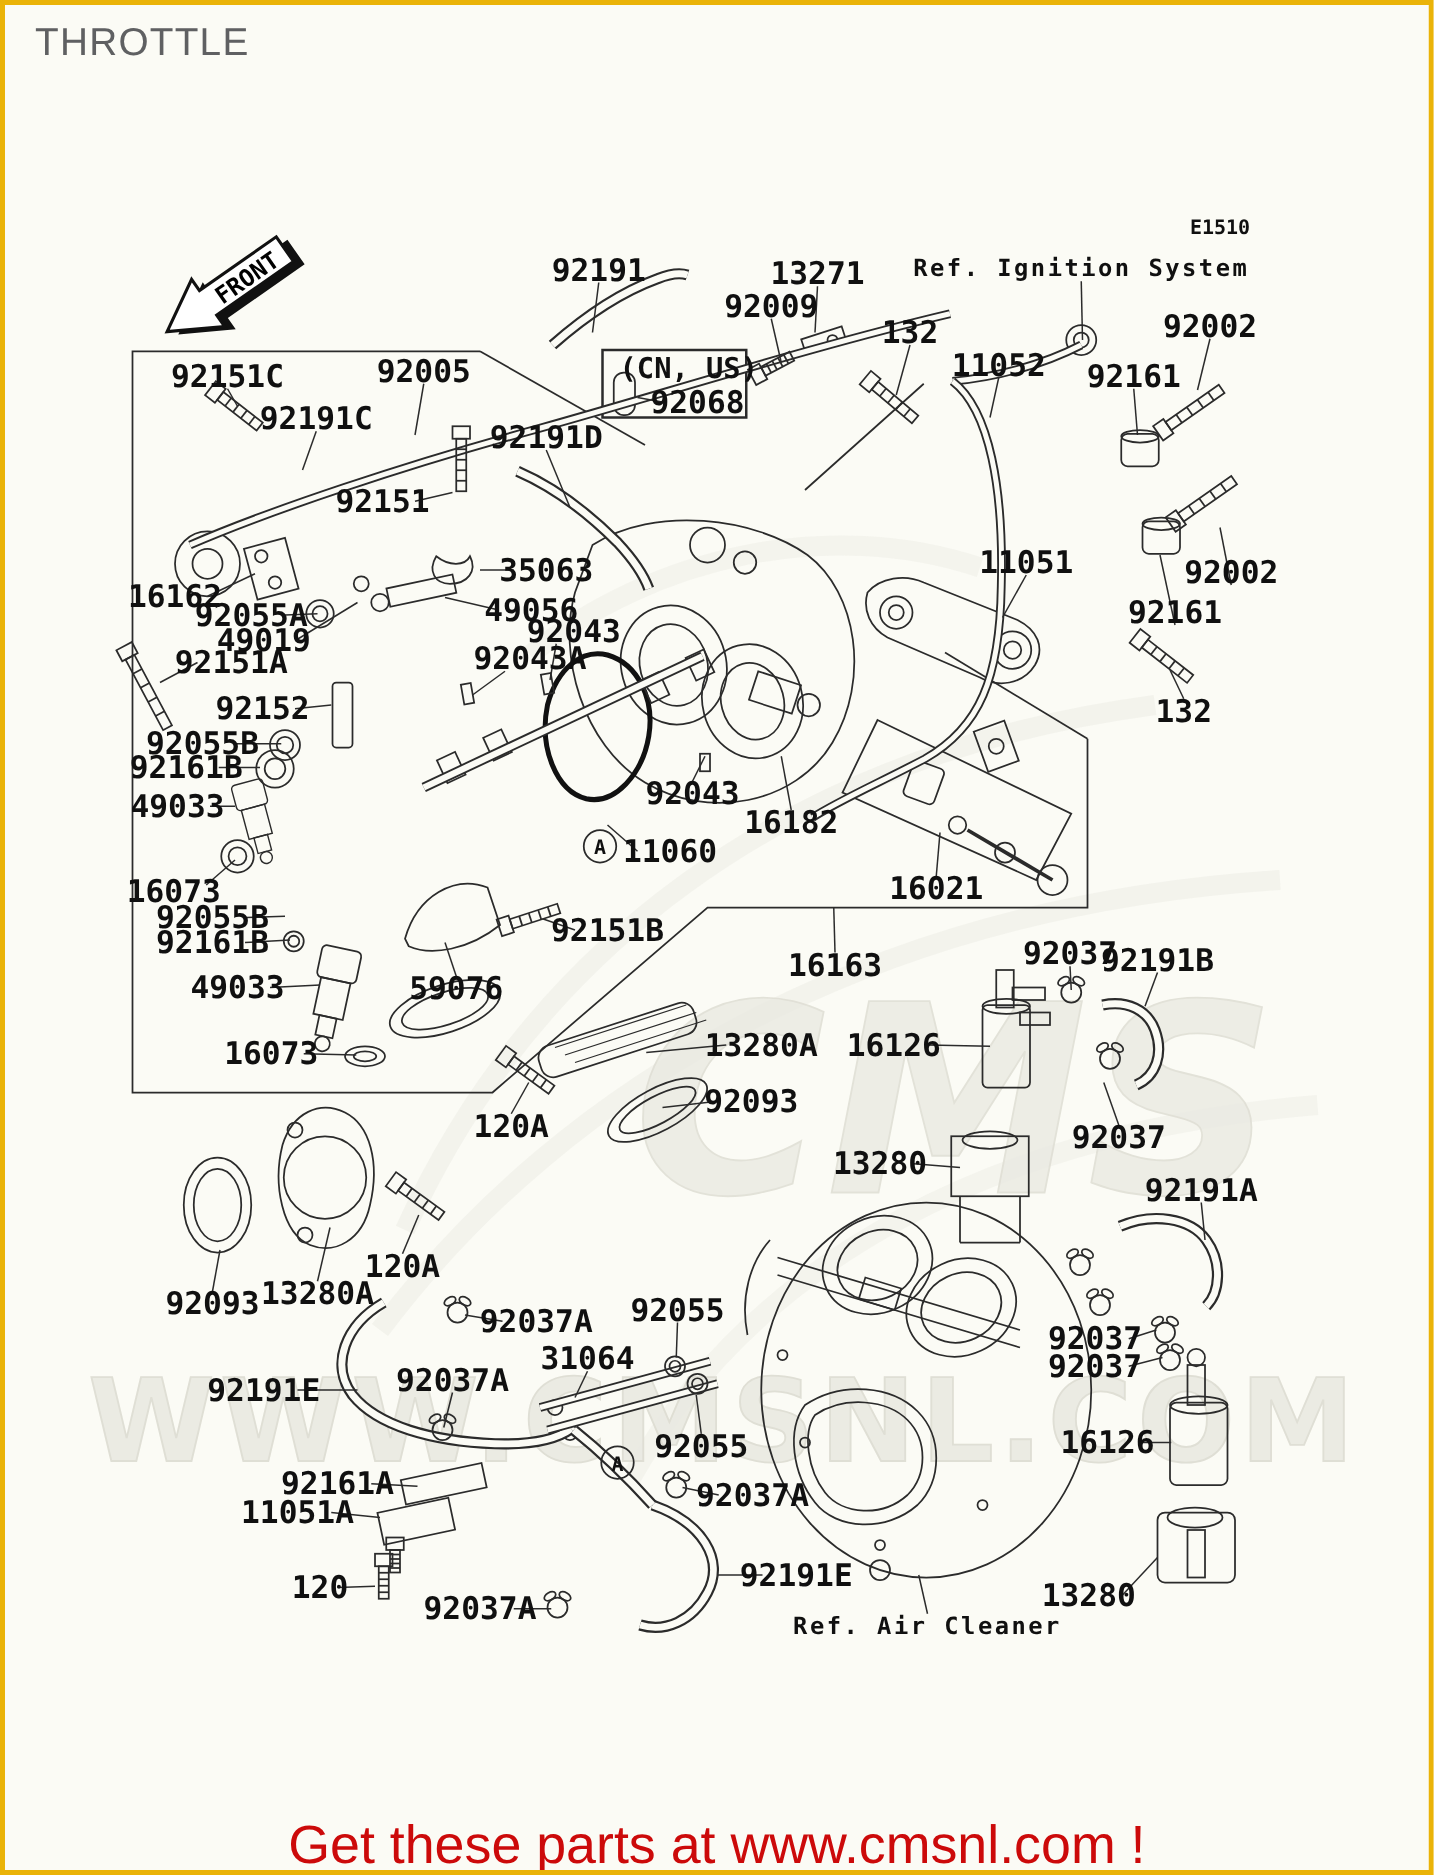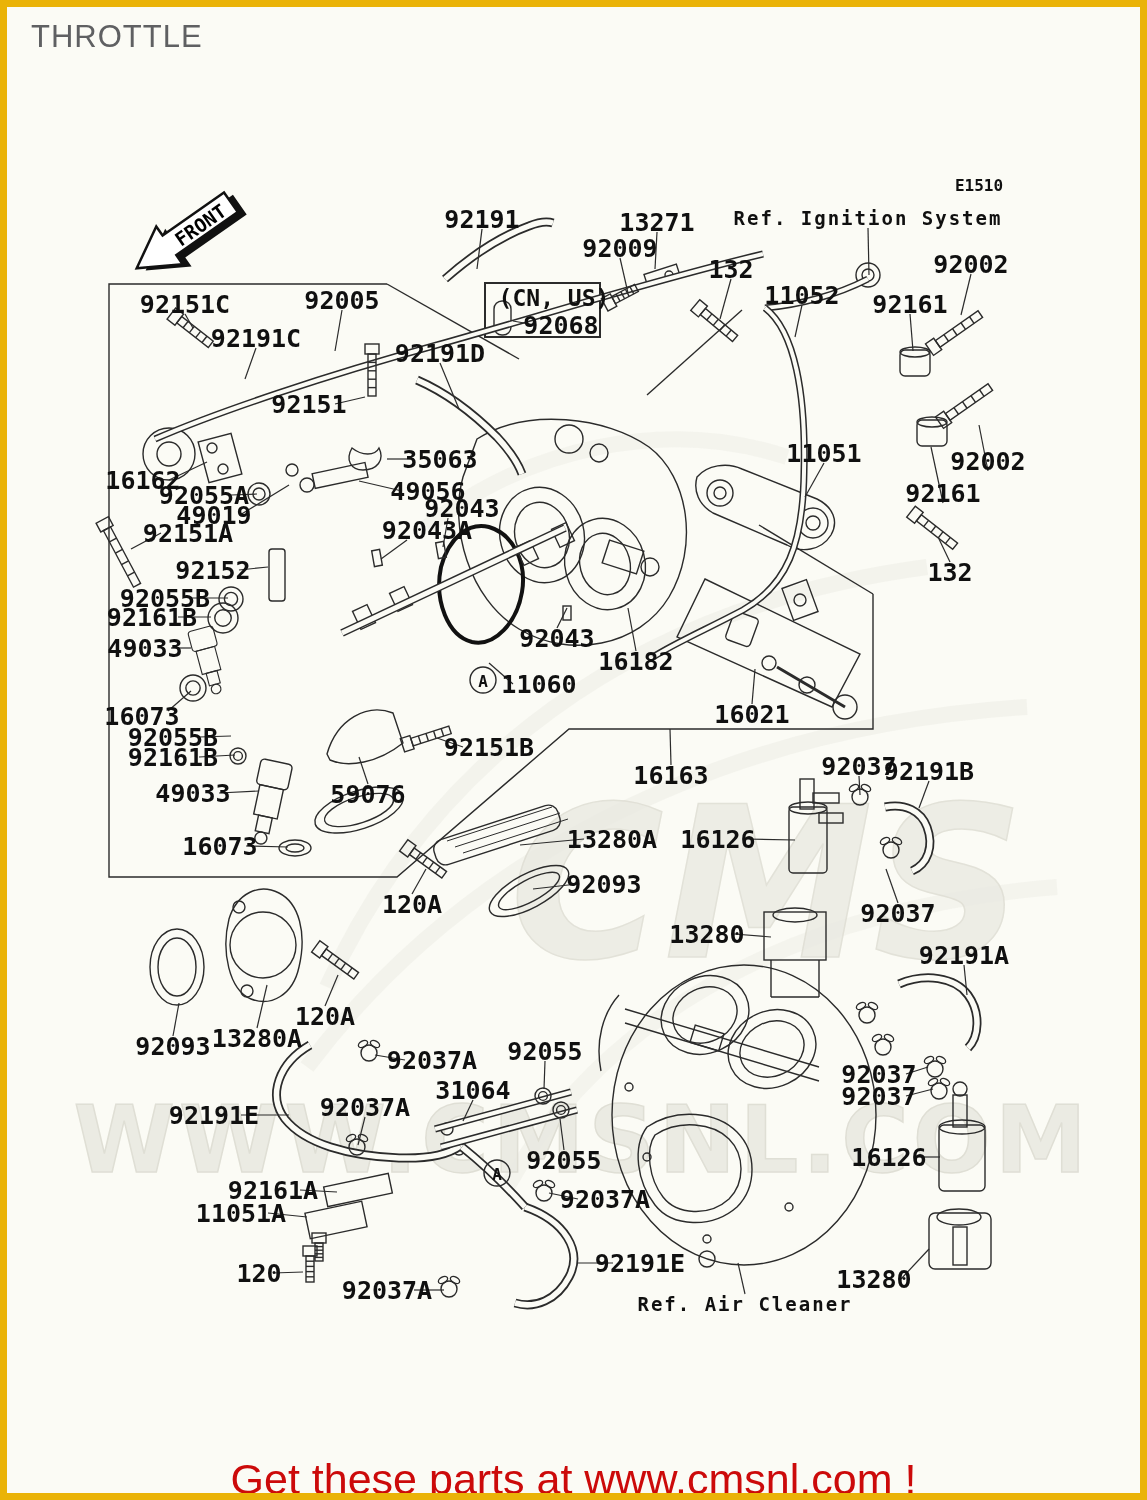--- a/index.html
+++ b/index.html
@@ -1,17 +1,17 @@
 <!DOCTYPE html>
 <html><head>
 <meta charset="utf-8">
 <style>
   html,body{margin:0;padding:0;background:#fff;}
   .page{position:relative;width:1147px;height:1500px;background:#fbfbf5;
-        border:7px solid #eab308;box-sizing:border-box;overflow:hidden;
+        border:4px solid #eab308;box-sizing:border-box;overflow:hidden;
         font-family:"Liberation Sans",sans-serif;}
   .page-title{position:absolute;left:24px;top:12px;font-size:31px;color:#5f6062;
         letter-spacing:1px;font-family:"Liberation Sans",sans-serif;}
   .banner{position:absolute;left:0;right:0;top:1448px;text-align:center;
         font-size:43px;color:#cc0a0a;font-family:"Liberation Sans",sans-serif;}
   svg{position:absolute;left:0;top:0;}
   .ln{stroke:#2b2b2b;stroke-width:1.4;fill:none;}
   .lnthick{stroke:#111;stroke-width:3.4;fill:none;}
   .leader{stroke:#2b2b2b;stroke-width:1.2;fill:none;}
   .callout{font-family:"DejaVu Sans Mono",monospace;font-weight:bold;fill:#101010;}

